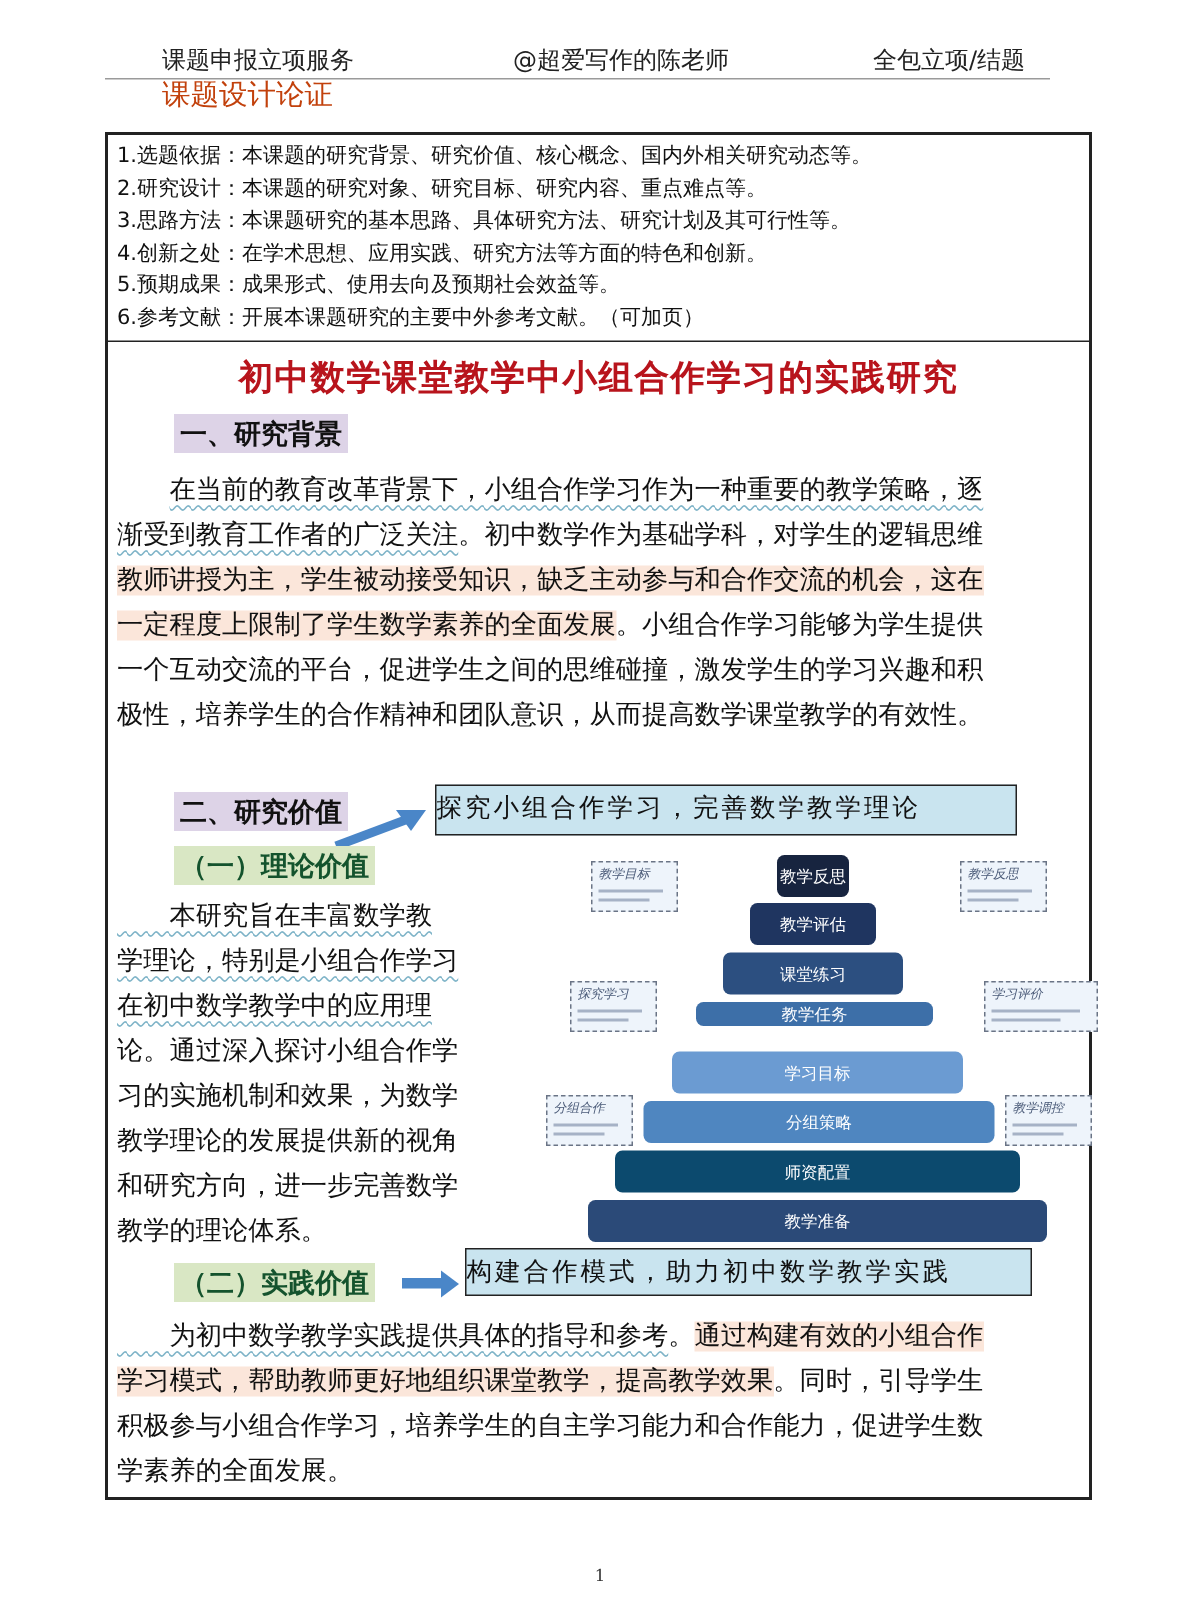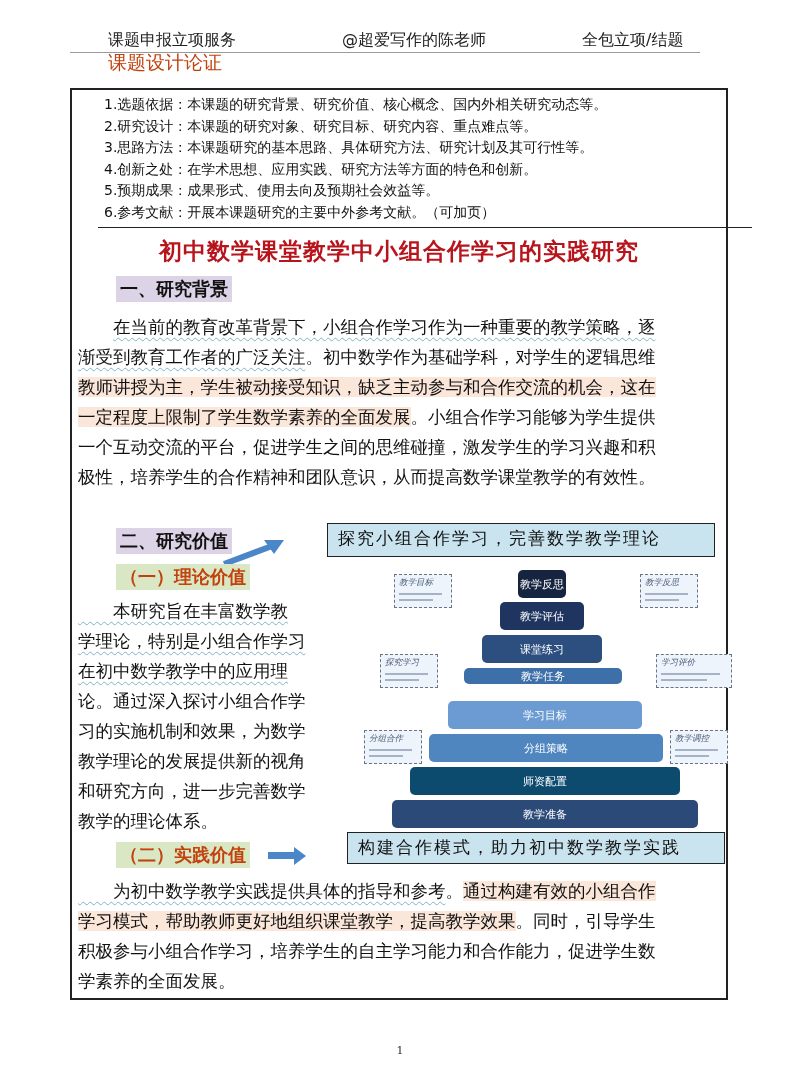--- a/index.html
+++ b/index.html
@@ -5,37 +5,37 @@
   html, body { margin: 0; padding: 0; background: #ffffff; }
   body { width: 800px; height: 1067px; position: relative; overflow: hidden;
          font-family: "DejaVu Sans", "Liberation Sans", sans-serif; color: #111; }
   .hdr { position: absolute; top: 28px; left: 70px; width: 630px; height: 24px;
          border-bottom: 1px solid #9a9a9a; font-size: 16px; color: #222; }
   .hdr span { position: absolute; top: 2px; }
   .doc-sub { position: absolute; top: 50px; left: 108px; font-size: 19px; color: #c2410c; }
   .frame { position: absolute; left: 70px; top: 88px; width: 658px; height: 912px;
            border: 2px solid #222; box-sizing: border-box; }
   .guide { position: absolute; left: 0; top: 0; width: 100%; height: 138px;
-           border-bottom: 1.5px solid #222; box-sizing: border-box; padding: 4px 6px; margin-left: 26px; }
+           border-bottom: 1.5px solid #222; box-sizing: border-box; padding: 4px 6px; }
   .guide-row { font-size: 14px; line-height: 21.6px; color: #111; white-space: nowrap; }
   .guide-row .k { font-weight: normal; }
   .title { position: absolute; top: 146px; left: 0; width: 100%; text-align: center;
            font-size: 23px; font-weight: bold; color: #b8141c; letter-spacing: 1px; }
   .h2 { position: absolute; font-size: 18px; font-weight: bold; padding: 1px 4px;
         background: #ddd3e7; color: #111; }
   .h3 { position: absolute; font-size: 18px; font-weight: bold; padding: 1px 4px;
-        background: #d9e7c4; color: #c2410c; }
+        background: #d9e7c4; color: #14532d; }
   .para { position: absolute; font-size: 17.5px; line-height: 30px; color: #111; }
   .para p { margin: 0; white-space: nowrap; }
   .hl { background: #fbe6da; }
   .wavy { text-decoration: underline wavy #7fb4c8; text-decoration-thickness: 1px;
           text-underline-offset: 4px; }
   .callout { position: absolute; background: #c9e4ef; border: 1.5px solid #222;
              font-family: "DejaVu Serif", serif; font-size: 17px; color: #111;
-             letter-spacing: 2px; box-sizing: border-box; padding: 3px 10px; white-space: nowrap; margin-left: 37px; }
+             letter-spacing: 2px; box-sizing: border-box; padding: 3px 0; white-space: nowrap; }
   .arrow { position: absolute; }
   .pyr-layer { position: absolute; border-radius: 5px; color: #fff; font-size: 11px;
                display: flex; align-items: center; justify-content: center; }
   .note { position: absolute; width: 76px; height: 38px; border: 1.5px dashed #6a7486;
           background: #eef4fb; box-sizing: border-box; padding: 2px 4px; }
   .note .nt { font-size: 8.5px; font-style: italic; color: #4a5a78; }
   .note .nl { height: 2px; background: #a6b2c6; margin-top: 4px; width: 90%; }
   .note .nl.s { width: 70%; }
   .pageno { position: absolute; top: 1044px; left: 0; width: 800px; text-align: center;
             font-size: 11px; color: #333; font-family: "DejaVu Serif", serif; }

